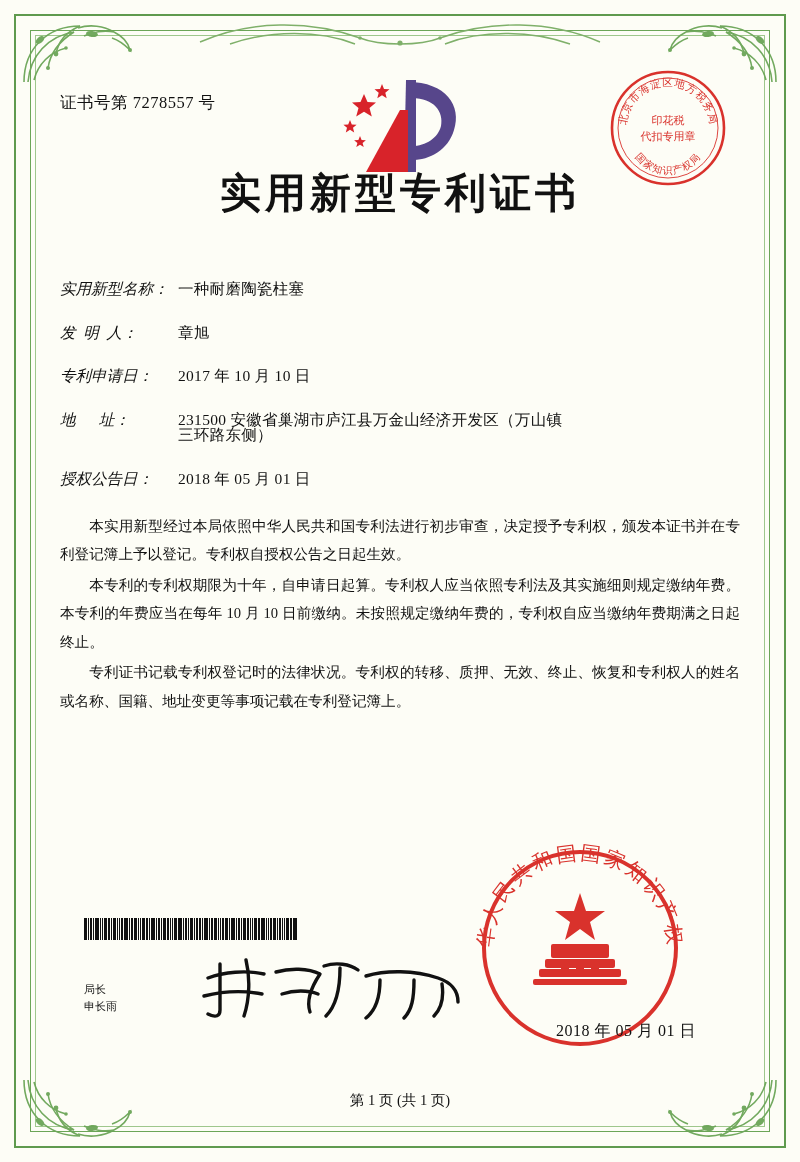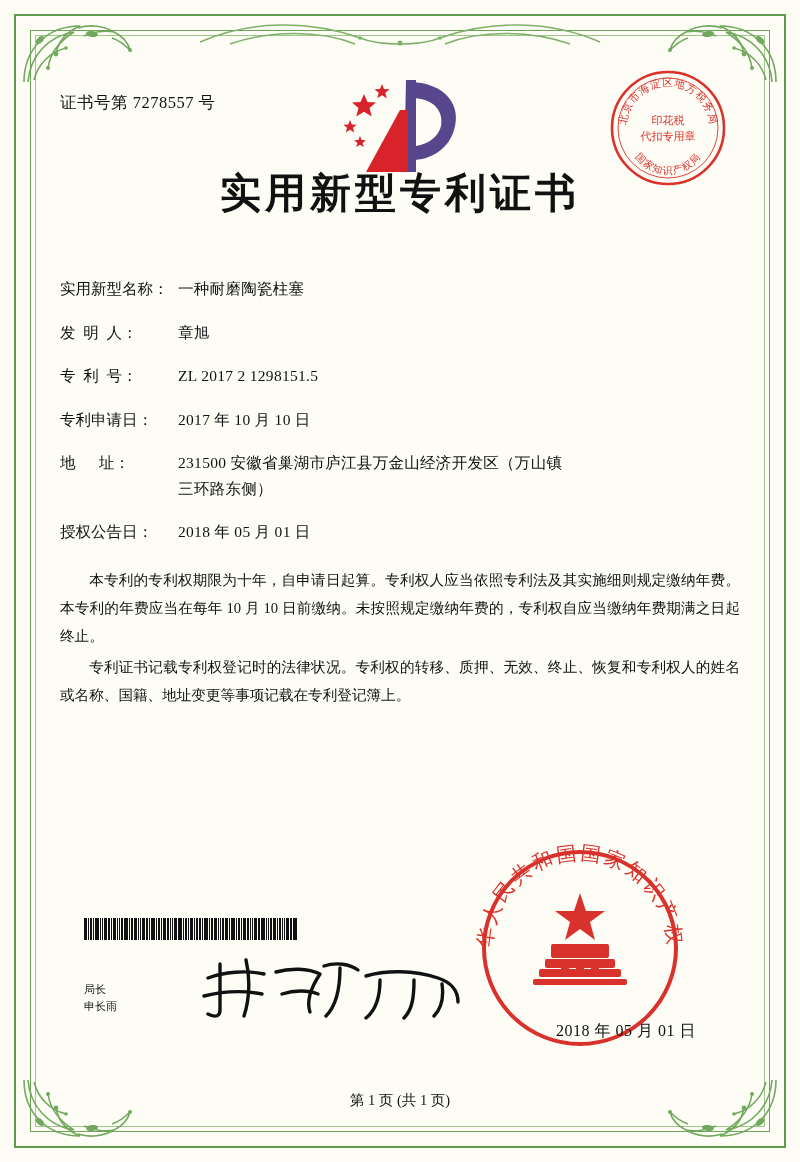--- a/index.html
+++ b/index.html
@@ -113,28 +113,28 @@
   .field-row {
     display: flex;
     align-items: flex-start;
     margin-bottom: 28px;
   }
   .field-label {
     width: 118px;
     flex: 0 0 118px;
     letter-spacing: 0px;
     white-space: pre;
+    font-style: italic;
   }
   .field-value {
     flex: 1;
     letter-spacing: .3px;
   }
   .field-value .line2 {
     display: block;
-    margin-top: 10px;
   }
 
   .grant-row {
     display: flex;
     margin-bottom: 6px;
     font-size: 15.5px;
     gap: 44px;
   }
   .grant-left { width: 360px; flex: 0 0 360px; display: flex; }
   .grant-right { flex: 1; display: flex; }
@@ -363,24 +363,20 @@
       <div class="field-row">
         <span class="field-label">实用新型名称：</span>
         <span class="field-value">一种耐磨陶瓷柱塞</span>
       </div>
 
       <div class="field-row">
         <span class="field-label">发  明  人：</span>
         <span class="field-value">章旭</span>
       </div>
 
-      <div class="field-row">
-        <span class="field-label">专  利  号：</span>
-        <span class="field-value">ZL 2017 2 1298151.5</span>
-      </div>
 
       <div class="field-row">
         <span class="field-label">专利申请日：</span>
         <span class="field-value">2017 年 10 月 10 日</span>
       </div>
 
 
       <div class="field-row">
         <span class="field-label">地      址：</span>
         <span class="field-value">
@@ -391,20 +387,21 @@
 
       <div class="grant-row">
         <div class="grant-left">
           <span class="field-label">授权公告日：</span>
           <span class="field-value">2018 年 05 月 01 日</span>
         </div>
       </div>
     </div>
 
     <div class="paragraphs">
+      <p>本实用新型经过本局依照中华人民共和国专利法进行初步审查，决定授予专利权，颁发本证书并在专利登记簿上予以登记。专利权自授权公告之日起生效。</p>
       <p>本专利的专利权期限为十年，自申请日起算。专利权人应当依照专利法及其实施细则规定缴纳年费。本专利的年费应当在每年 10 月 10 日前缴纳。未按照规定缴纳年费的，专利权自应当缴纳年费期满之日起终止。</p>
       <p>专利证书记载专利权登记时的法律状况。专利权的转移、质押、无效、终止、恢复和专利权人的姓名或名称、国籍、地址变更等事项记载在专利登记簿上。</p>
     </div>
 
     <div class="barcode">
       <i style="width:3px"></i>
         <i style="width:1px"></i>
         <i style="width:2px"></i>
         <i style="width:1px"></i>
       <i style="width:4px"></i>

